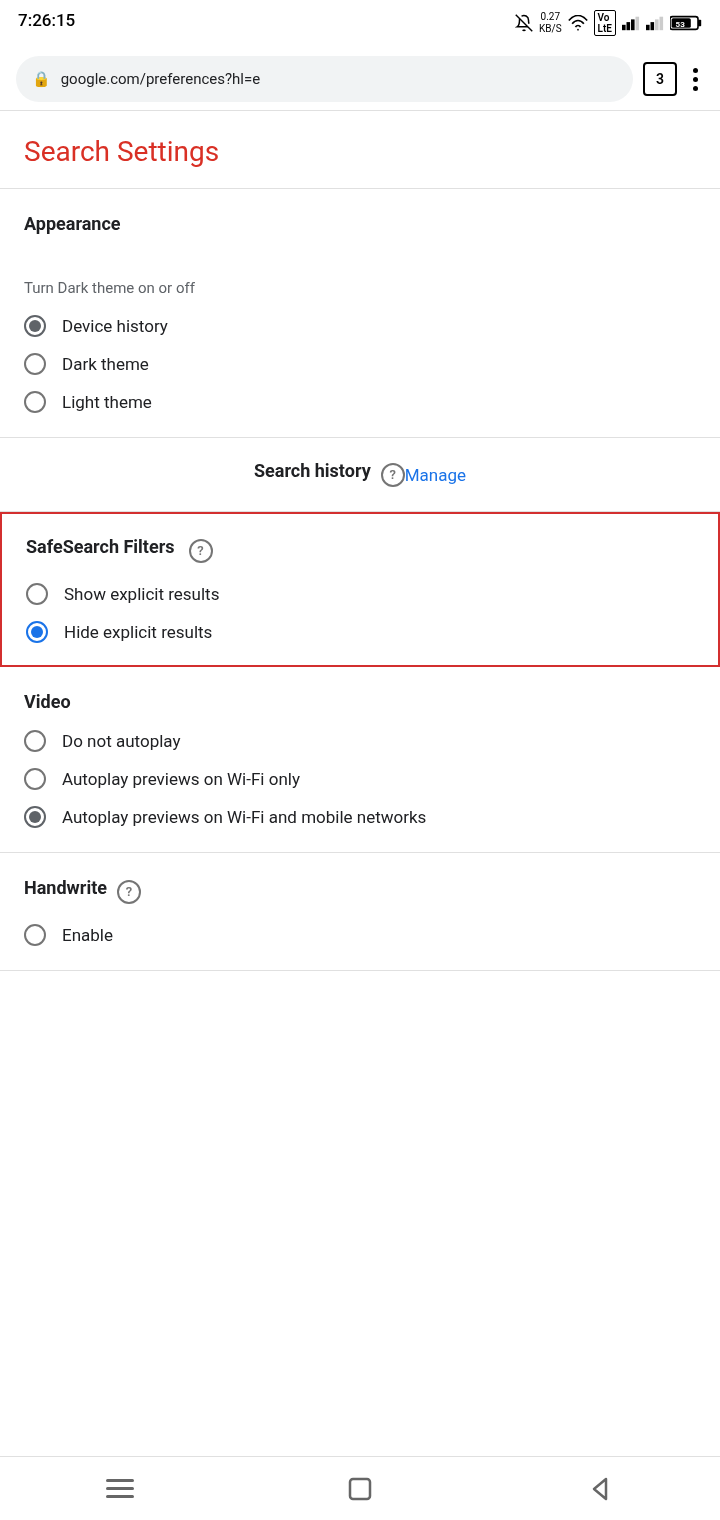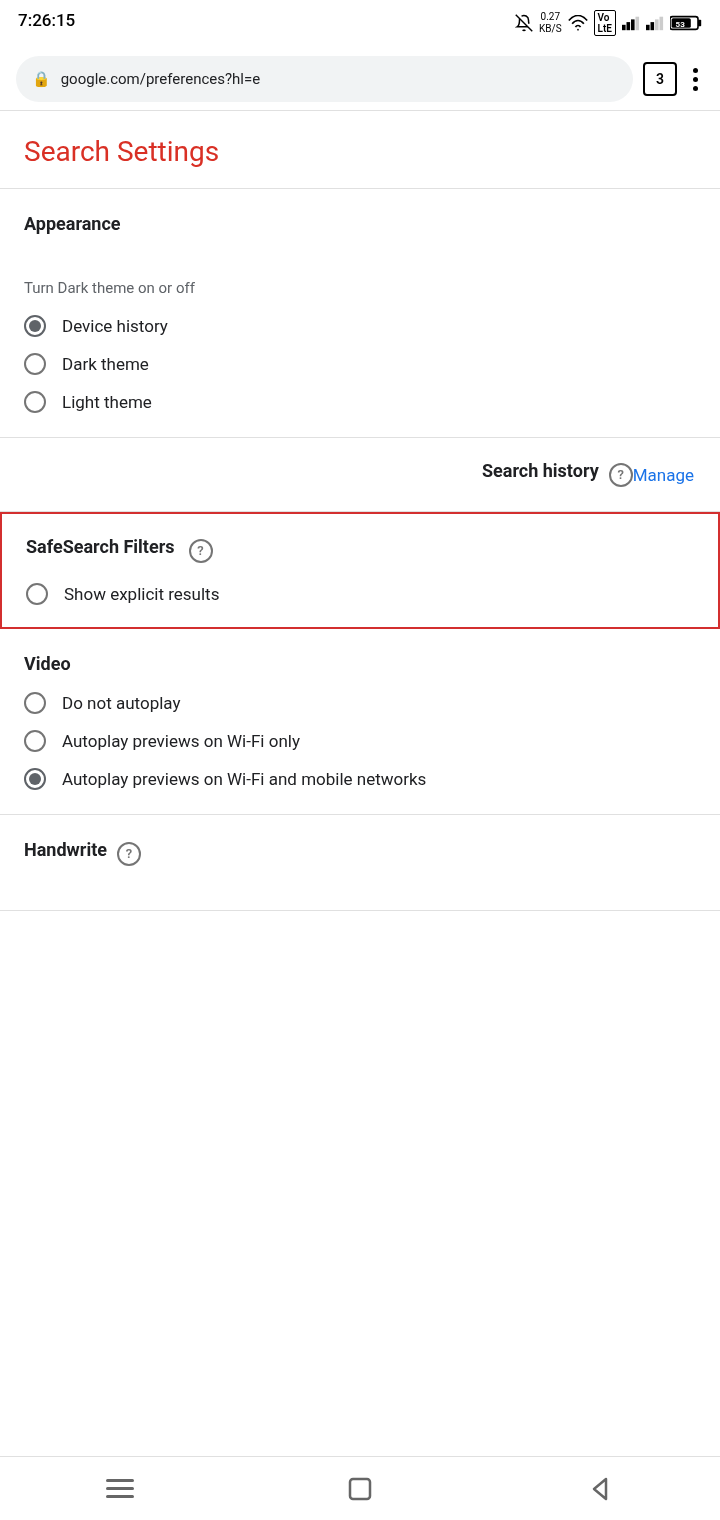--- a/index.html
+++ b/index.html
@@ -168,25 +168,25 @@
       background: #5f6368;
     }
 
     .radio-label {
       font-size: 17px;
       color: #202124;
     }
 
     
     .search-history-section {
-      padding: 22px 26px;
-      border-bottom: 1px solid #e0e0e0;
-      display: flex;
-      align-items: center;
-      justify-content: flex-end;
+      padding: 22px 34px;
+      border-bottom: 1px solid #e0e0e0;
+      display: flex;
+      align-items: center;
+      justify-content: center;
     }
     .search-history-left {
       display: flex;
       align-items: center;
       gap: 10px;
     }
     .help-icon {
       width: 24px;
       height: 24px;
       border-radius: 50%;
@@ -369,20 +369,26 @@
       <span class="section-title">SafeSearch Filters</span>
       <div class="help-icon">?</div>
     </div>
     <div class="radio-group">
 
       <div class="radio-item">
         <div class="radio-circle"></div>
         <span class="radio-label">Show explicit results</span>
       </div>
 
+      <div class="radio-item">
+        <div class="radio-circle selected">
+          <div class="inner"></div>
+        </div>
+        <span class="radio-label">Hide explicit results</span>
+      </div>
     </div>
   </div>
 
   <div class="video-section">
     <div class="section-title" style="margin-bottom:18px;">Video</div>
     <div class="radio-group">
 
       <div class="radio-item">
         <div class="radio-circle"></div>
         <span class="radio-label">Do not autoplay</span>
@@ -399,20 +405,27 @@
         </div>
         <span class="radio-label">Autoplay previews on Wi-Fi and mobile networks</span>
       </div>
     </div>
   </div>
 
   <div class="handwrite-section">
     <div class="handwrite-title-row">
       <span class="section-title">Handwrite</span>
       <div class="help-icon">?</div>
+    </div>
+    <div class="radio-group">
+
+      <div class="radio-item">
+        <div class="radio-circle"></div>
+        <span class="radio-label">Enable</span>
+      </div>
     </div>
   </div>
 
   <div style="height: 80px;"></div>
 </div>
 
 <div class="bottom-nav">
   <div class="nav-icon">
     <svg width="28" height="20" viewBox="0 0 28 20">
       <rect y="0" width="28" height="3" rx="1.5" fill="#666"></rect>

